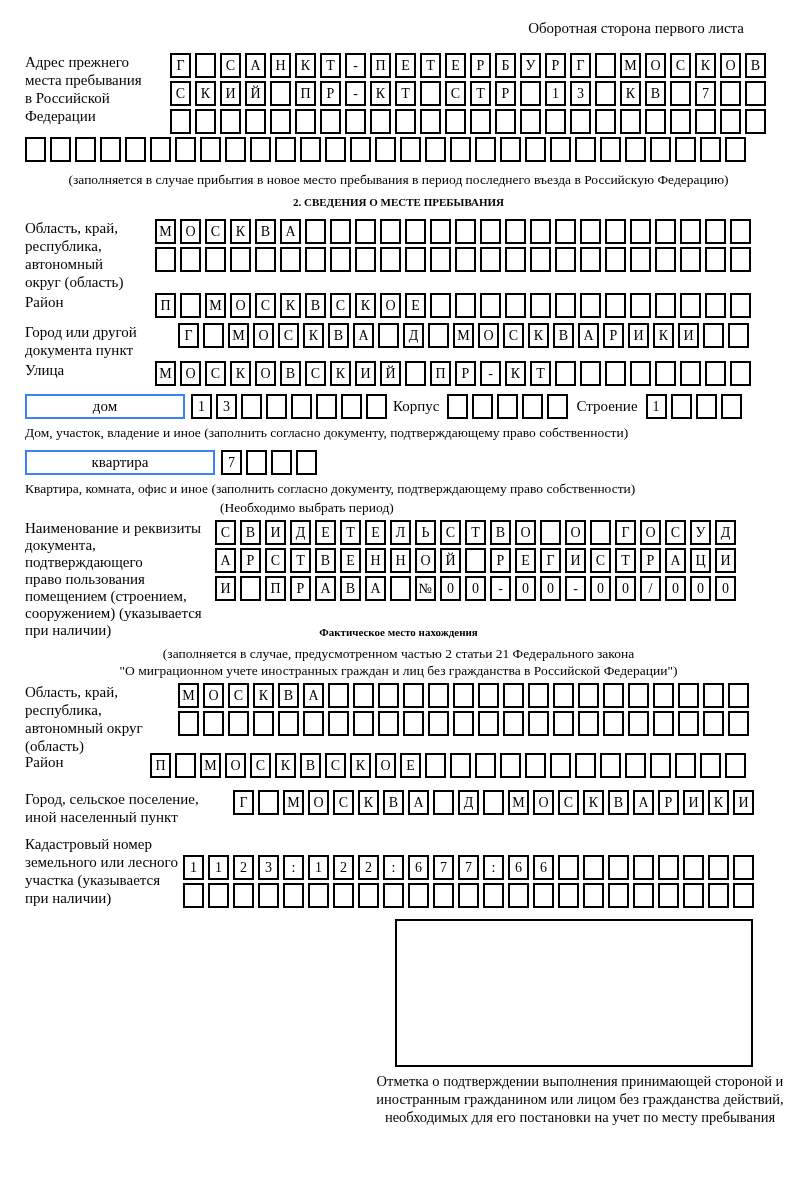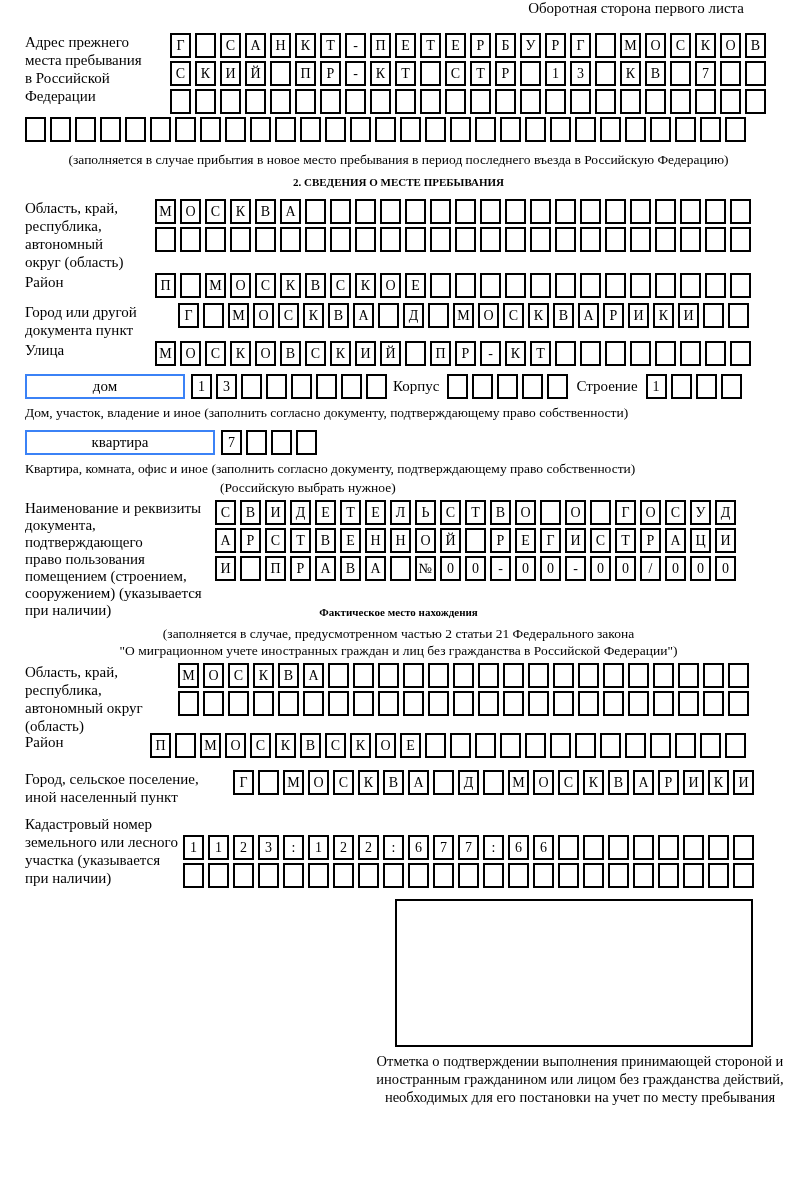--- a/index.html
+++ b/index.html
@@ -1,18 +1,18 @@
 <!DOCTYPE html>
 <html><head>
 <meta charset="utf-8">
 <style>
   html,body{margin:0;padding:0;background:#fff;}
   .page{
     position:relative;width:800px;height:1180px;box-sizing:border-box;
-    padding:0 28px 0 25px;overflow:hidden;background:#fff;color:#000;
+    padding:20px 28px 0 25px;overflow:hidden;background:#fff;color:#000;
     font-family:"Liberation Serif","DejaVu Serif",serif;
   }
   .header-note{text-align:right;font-size:15px;padding-right:28px;}
   .frow{display:flex;align-items:flex-start;}
   .label{font-size:15px;line-height:18px;white-space:pre-line;flex-shrink:0;}
   .cellrow{display:flex;margin-bottom:3px;}
   .cell{
     width:21px;height:25px;box-sizing:border-box;border:2px solid #000;
     margin-right:4px;flex-shrink:0;display:flex;align-items:center;justify-content:center;
     font-size:14px;line-height:1;
@@ -349,21 +349,21 @@
     <div class="rect-label" style="width:190px;">квартира</div>
     <div class="cellrow" style="margin-left:6px;">
         <span class="cell">7</span>
         <span class="cell"></span>
         <span class="cell"></span>
         <span class="cell"></span>
       </div>
   </div>
   <div class="caption mt2">Квартира, комната, офис и иное (заполнить согласно документу, подтверждающему право собственности)</div>
 
-  <div class="caption mt2" style="padding-left:195px;">(Российскую выбрать нужное)</div>
+  <div class="caption mt2" style="padding-left:195px;">(Необходимо выбрать период)</div>
 
   <div class="frow mt4" style="height:90px;">
     <div class="label" style="width:190px;line-height:17px;">Наименование и реквизиты
 документа, подтверждающего
 право пользования
 помещением (строением,
 сооружением) (указывается
 при наличии)</div>
     <div>
       <div class="cellrow">

